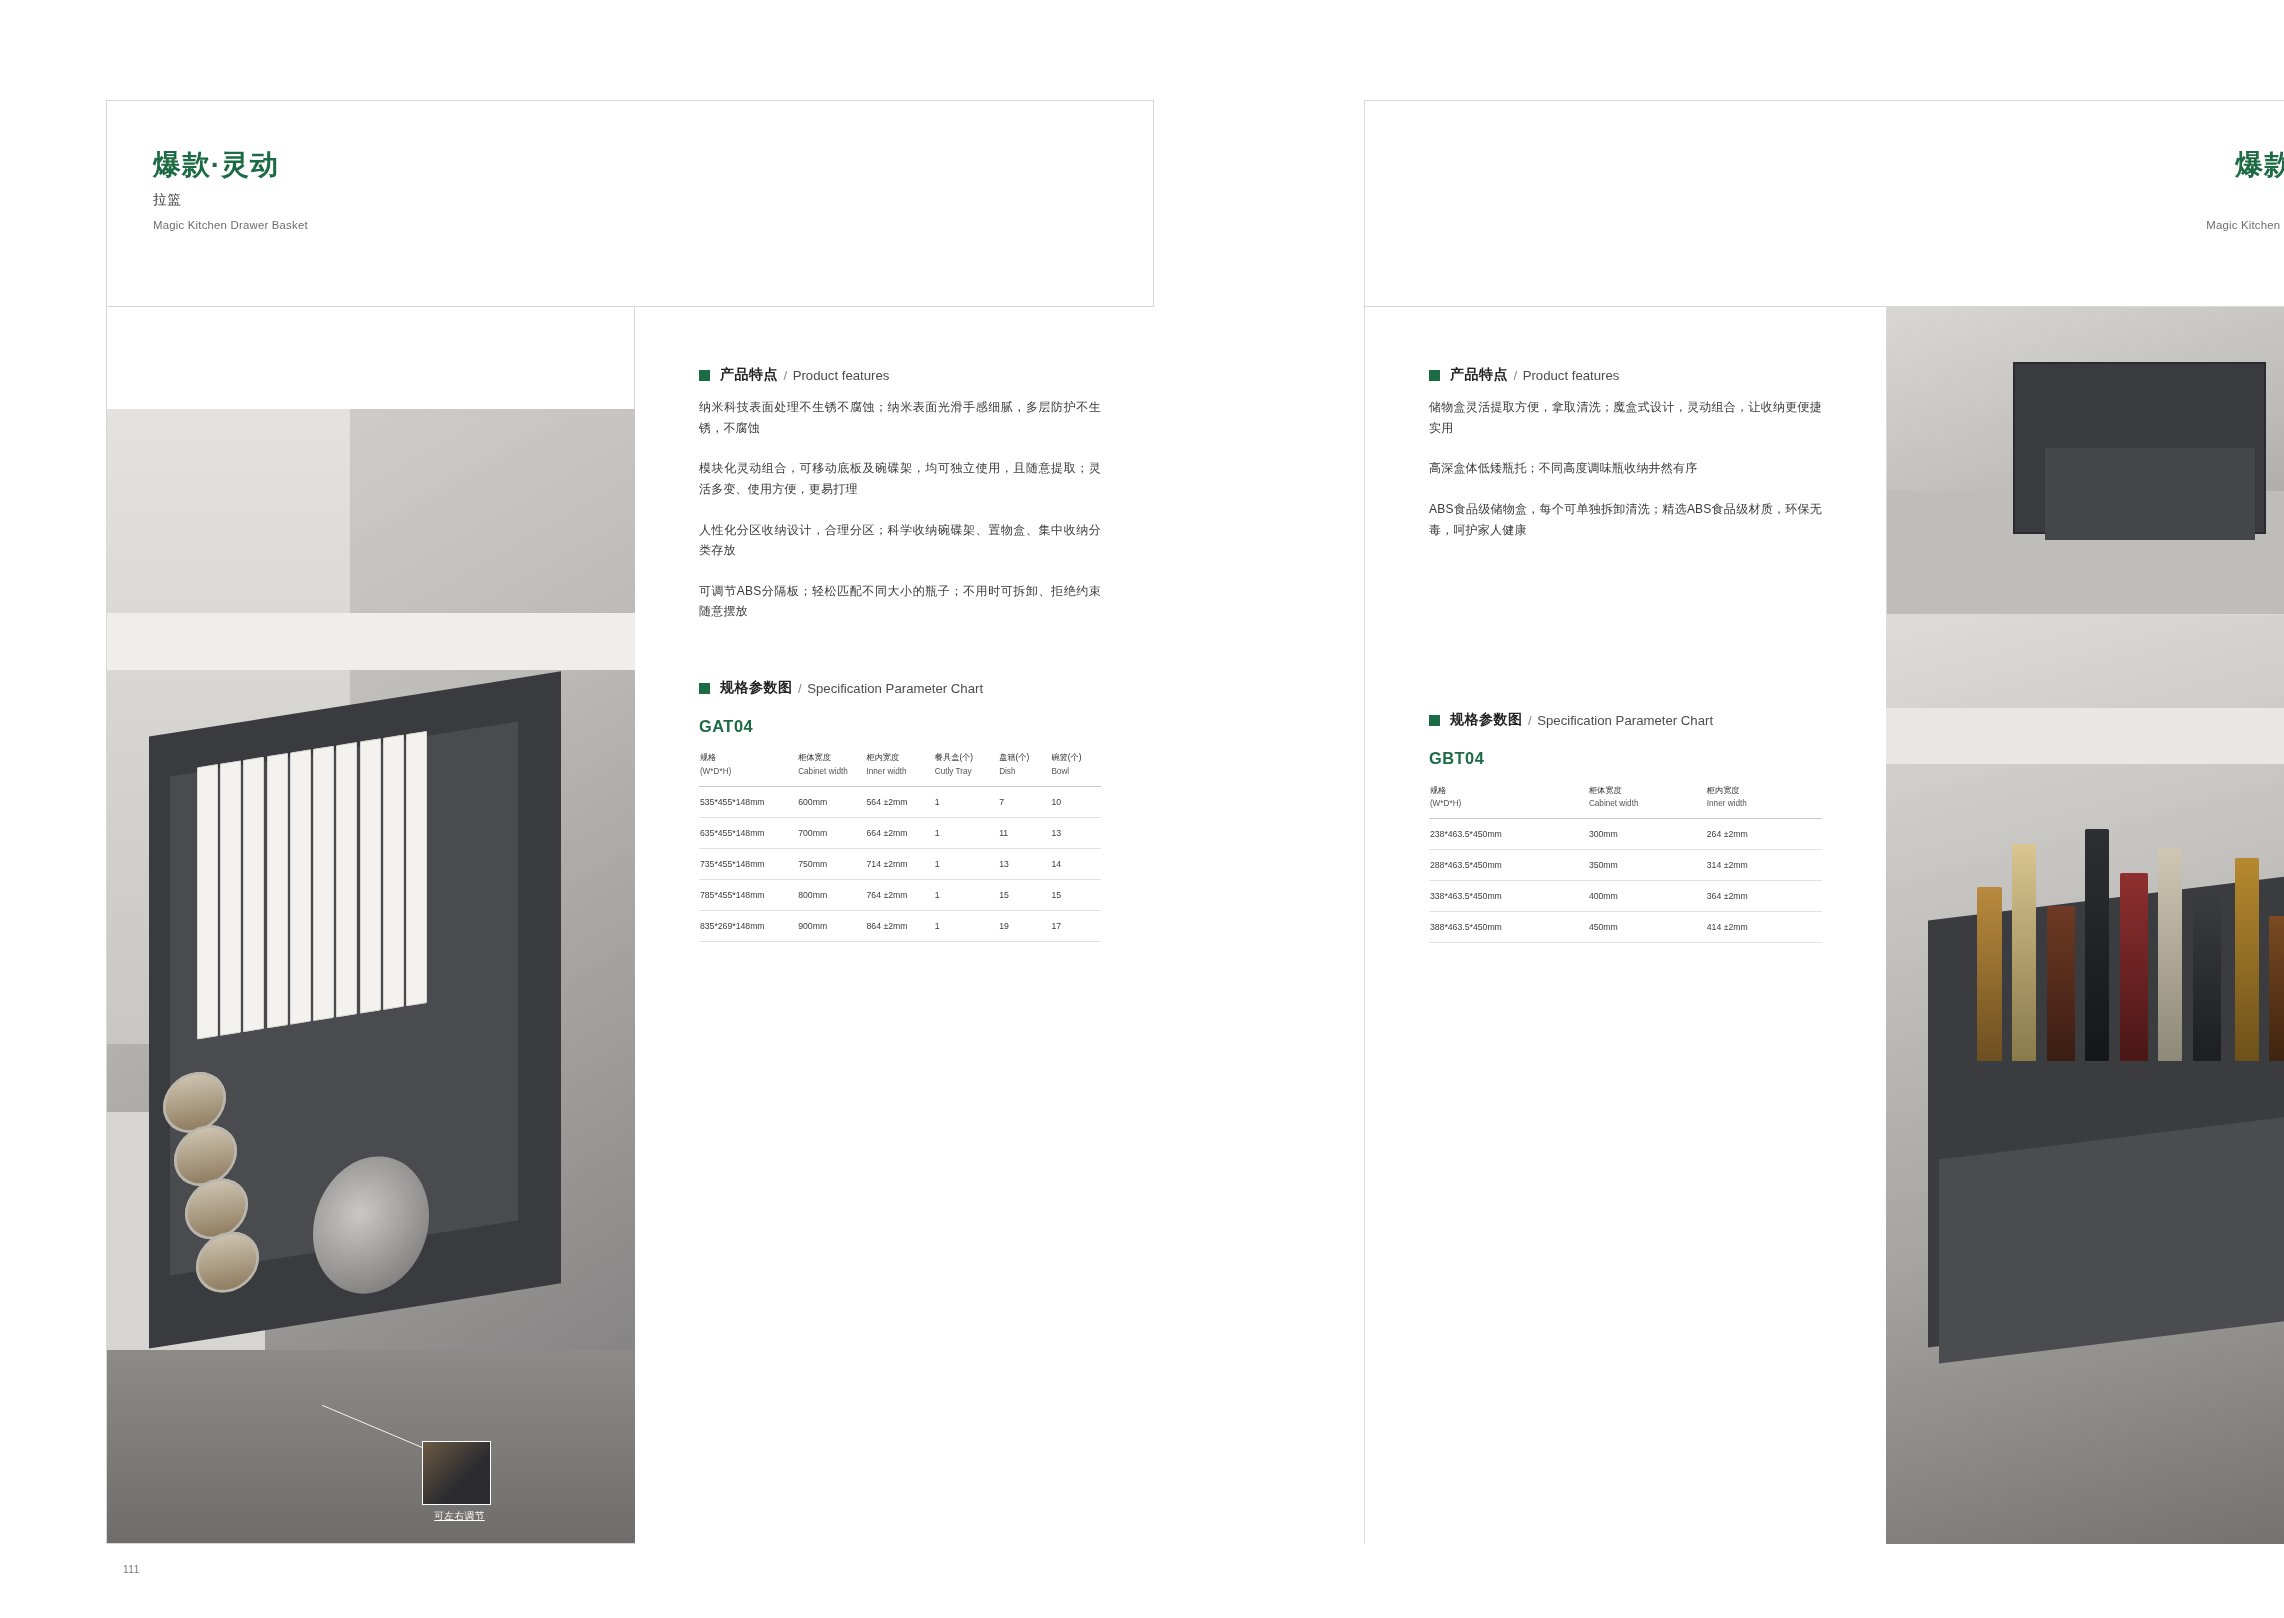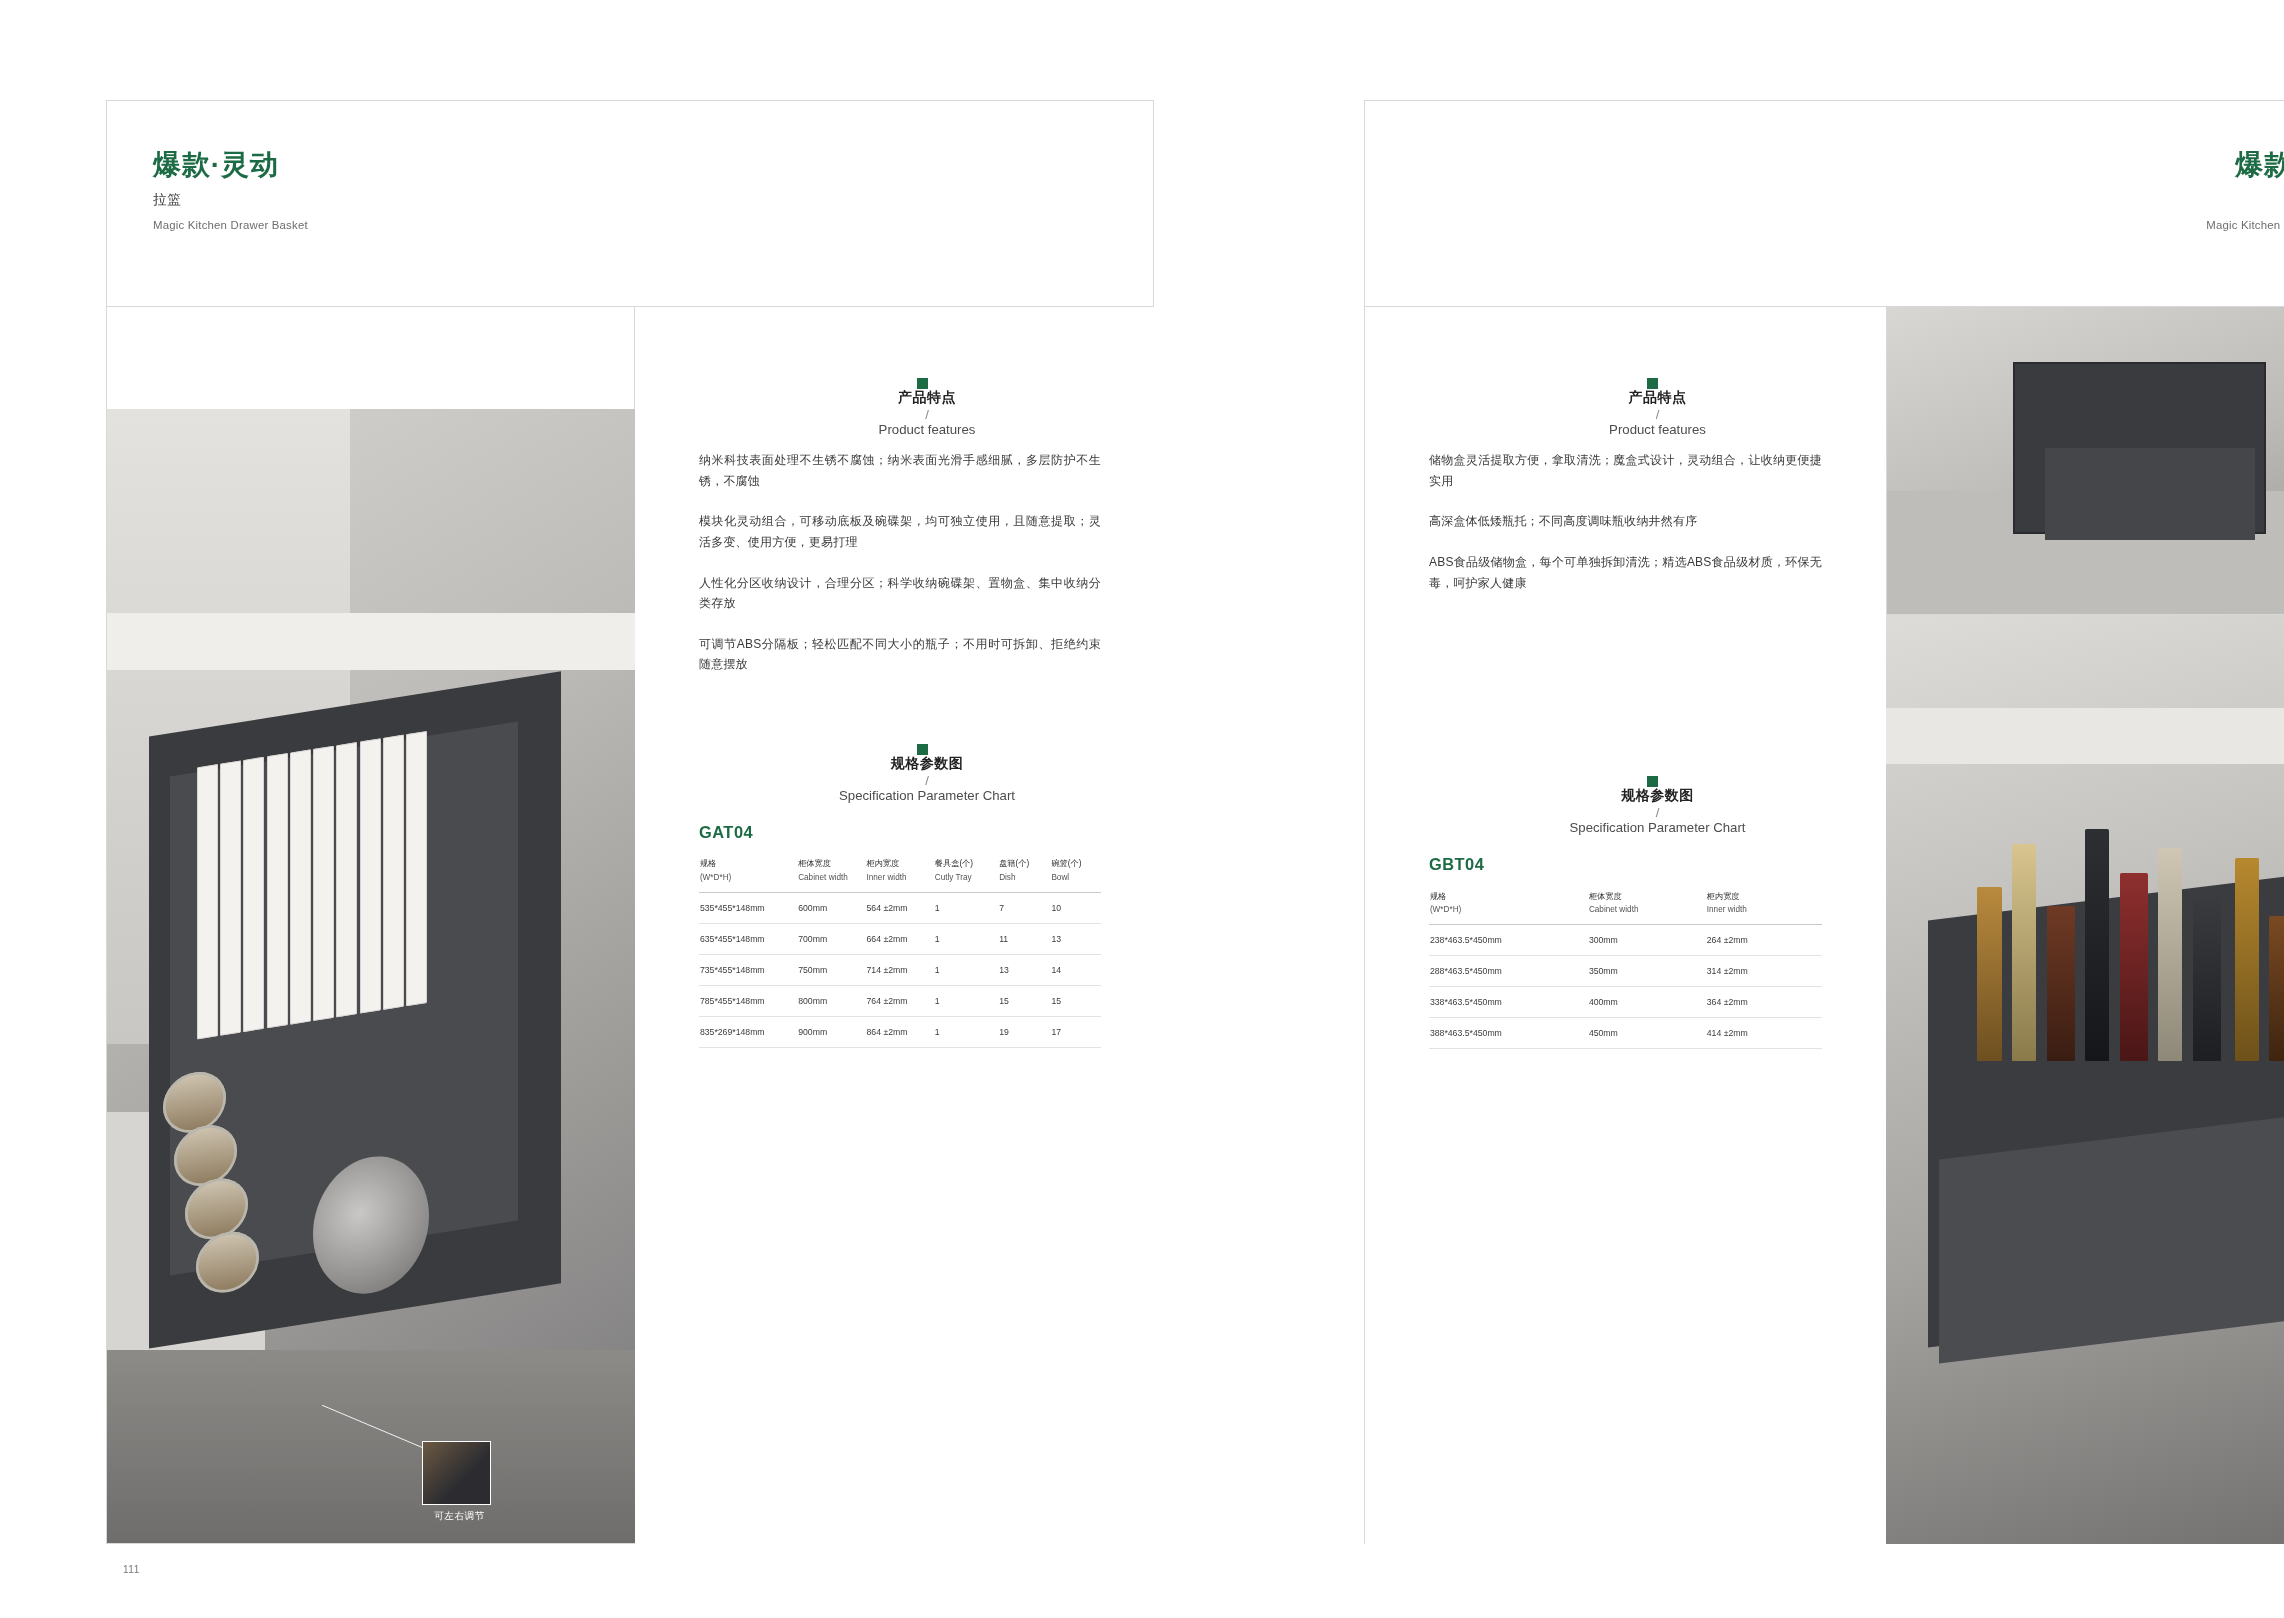--- a/index.html
+++ b/index.html
@@ -109,42 +109,42 @@
   }
   .callout-inner { position:absolute; inset:0; background:linear-gradient(135deg,#6c5a43,#2c2c30 60%); }
   .callout-label {
     position: absolute;
     left: 307px; top: 1101px;
     width: 91px;
     text-align: center;
     font-size: 9.6px;
     color: #ffffff;
     letter-spacing: 0.5px;
+    text-decoration: underline;
   }
   .callout-line {
     position: absolute;
     left: 215px; top: 996px;
     width: 105px; height: 46px;
     border-left: 0; border-bottom: 0;
   }
 
   
   .textcol {
     position: absolute;
     top: 206px; left: 528px;
     width: 520px; height: 1237px;
     background: #ffffff;
     padding: 0;
   }
 
   .sect-head {
     display: flex; align-items: center;
     margin-left: 64px;
-    margin-top: 12px;
-    flex-direction: column;
+    margin-top: 0;
   }
   .sect-bullet {
     width: 11px; height: 11px;
     background: #1d6b45;
     margin-right: 10px;
     flex: 0 0 auto;
   }
   .sect-cn { font-size: 14px; color: #222; font-weight: bold; letter-spacing: 0.5px; }
   .sect-slash { font-size: 13.2px; color: #8a8a8a; margin: 0 5.5px; }
   .sect-en { font-size: 13.2px; color: #4c4c4c; }

